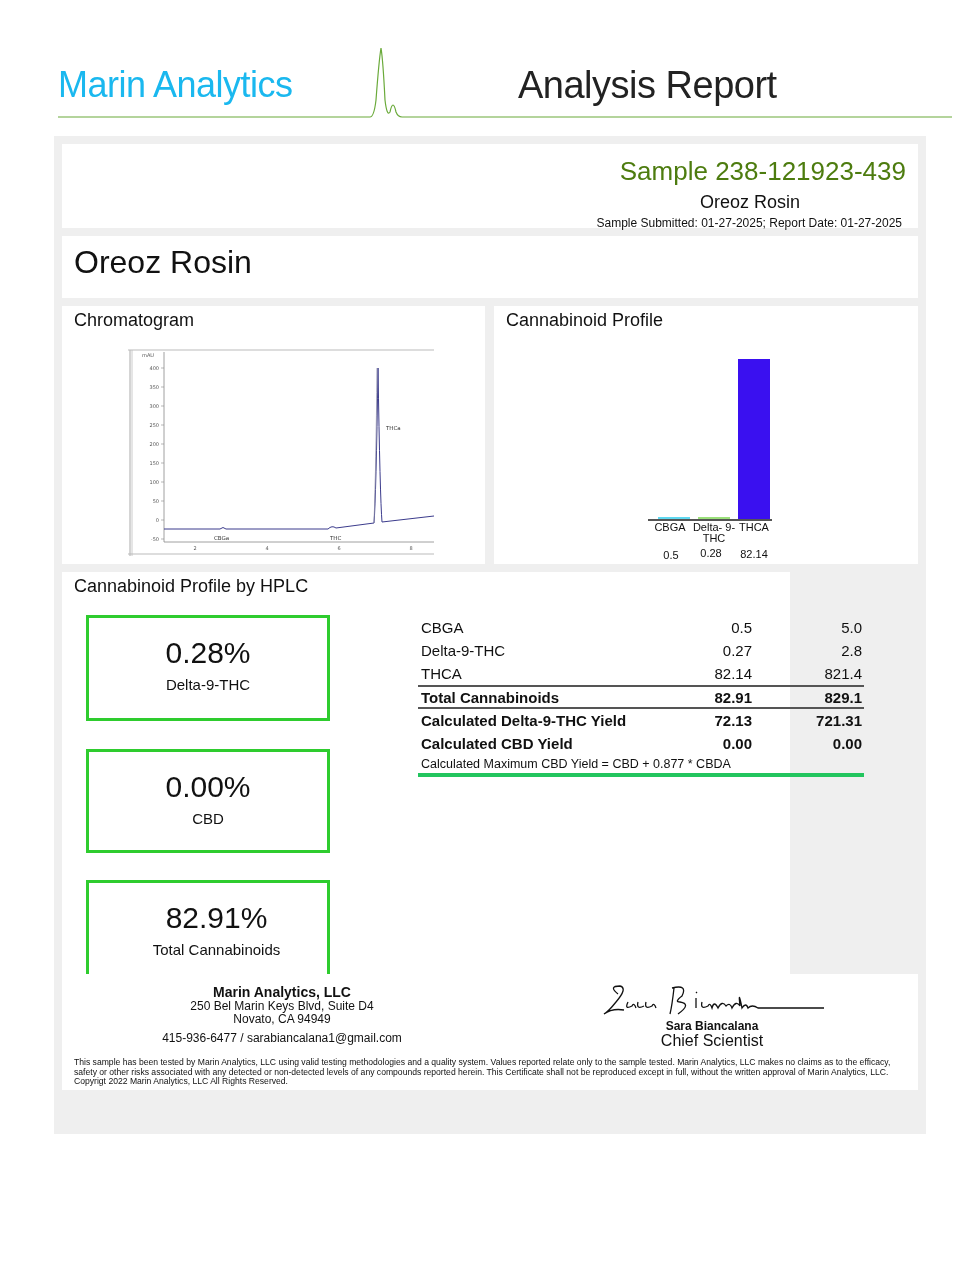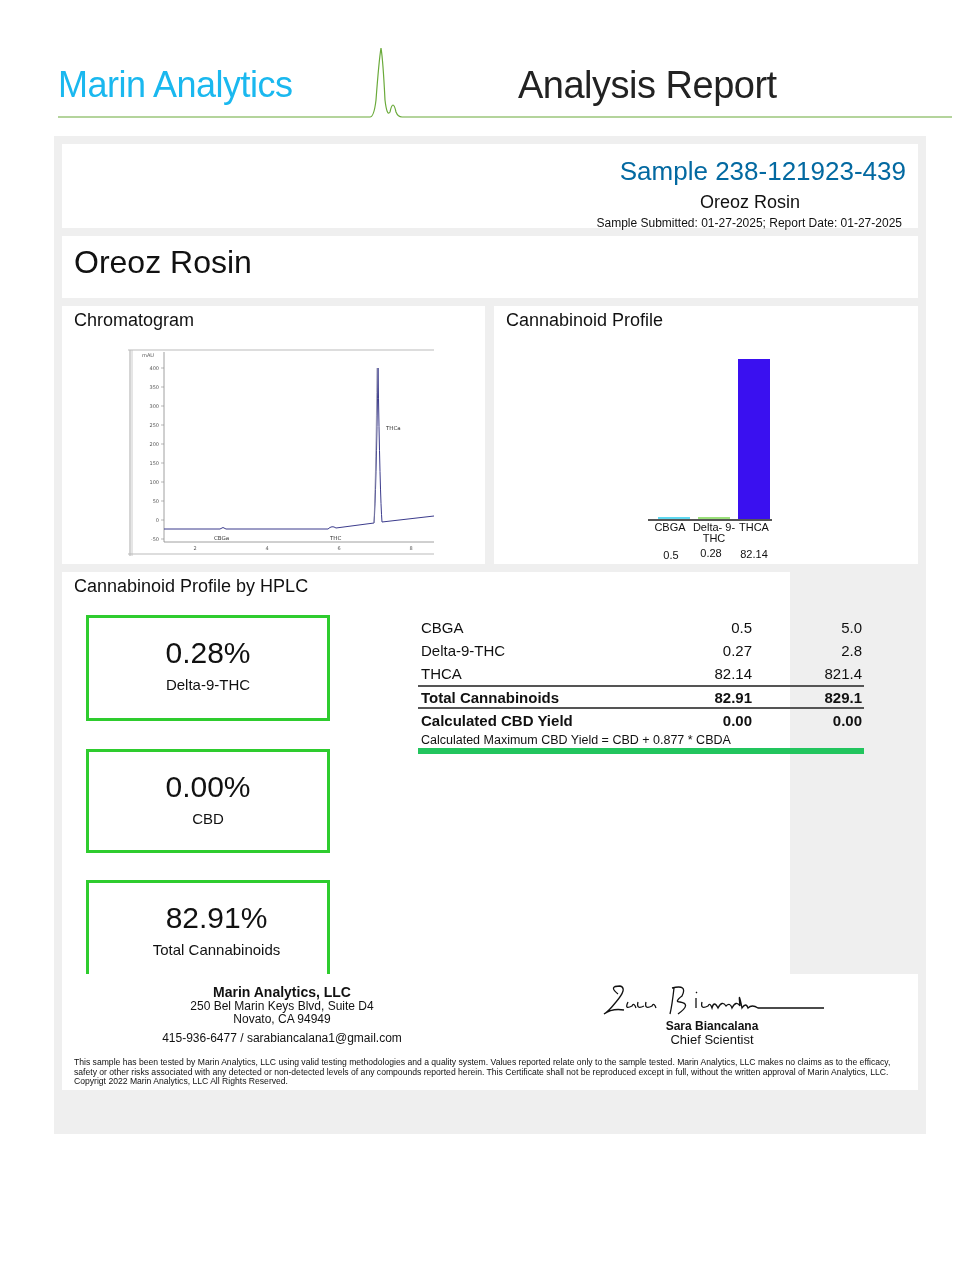--- a/index.html
+++ b/index.html
@@ -8,21 +8,21 @@
 
   .header { position: absolute; left: 0; top: 0; width: 893px; height: 130px; }
   .brand { position: absolute; left: 58px; top: 64px; font-size: 36px; color: #1ab8ef; letter-spacing: -0.5px; }
   .report-title { position: absolute; left: 518px; top: 64px; font-size: 38px; color: #222; letter-spacing: -0.5px; }
   .header svg { position: absolute; left: 0; top: 0; }
 
   .outer { position: absolute; left: 54px; top: 136px; width: 872px; height: 998px; background: #efefef; }
   .panel { position: absolute; background: #fff; }
 
   .p-sample { left: 8px; top: 8px; width: 856px; height: 84px; }
-  .sample-id { position: absolute; right: 12px; top: 12px; font-size: 26px; color: #0369a1; }
+  .sample-id { position: absolute; right: 12px; top: 12px; font-size: 26px; color: #4d7c0f; }
   .sample-name { position: absolute; right: 118px; top: 48px; font-size: 18px; }
   .sample-dates { position: absolute; right: 16px; top: 72px; font-size: 12px; }
 
   .p-name { left: 8px; top: 100px; width: 856px; height: 62px; }
   .product-name { position: absolute; left: 12px; top: 8px; font-size: 32px; }
 
   .p-chrom { left: 8px; top: 170px; width: 423px; height: 258px; padding-left: 8px; }
   .p-profile { left: 440px; top: 170px; width: 424px; height: 258px; }
   .panel-title { position: absolute; left: 12px; top: 4px; font-size: 18px; }
 
@@ -41,30 +41,30 @@
 
   .results { position: absolute; left: 356px; top: 44px; width: 446px; font-size: 15px; }
   .results .row { display: flex; align-items: center; height: 23px; }
   .results .c1 { flex: 1; padding-left: 3px; }
   .results .c2 { width: 80px; text-align: right; }
   .results .c3 { width: 112px; text-align: right; padding-right: 2px; }
   .results .bold { font-weight: bold; }
   .results .hdr { border-top: 2px solid #333; border-bottom: 2px solid #555; height: 24px; }
   .results .tot { border-top: 2px solid #555; border-bottom: 2px solid #555; height: 24px; }
   .results .formula { font-size: 12.5px; height: 22px; padding-left: 3px; }
-  .results .endline { border-bottom: 6px solid #22c55e; }
+  .results .endline { border-bottom: 4px solid #22c55e; }
 
   .p-footer { left: 8px; top: 838px; width: 856px; height: 116px; }
   .co-name { position: absolute; left: 0; width: 440px; top: 10px; text-align: center; font-weight: bold; font-size: 14px; }
   .co-addr1 { position: absolute; left: 0; width: 440px; top: 25px; text-align: center; font-size: 12px; }
   .co-addr2 { position: absolute; left: 0; width: 440px; top: 38px; text-align: center; font-size: 12px; }
   .co-contact { position: absolute; left: 0; width: 440px; top: 57px; text-align: center; font-size: 12px; }
   .sig { position: absolute; left: 536px; top: 6px; }
   .sig-name { position: absolute; left: 560px; width: 180px; top: 45px; text-align: center; font-weight: bold; font-size: 12px; }
-  .sig-title { position: absolute; left: 560px; width: 180px; top: 58px; text-align: center; font-size: 13px; }
+  .sig-title { position: absolute; left: 560px; width: 180px; top: 58px; text-align: center; font-size: 16px; }
   .disclaimer { position: absolute; left: 12px; top: 84px; width: 836px; font-size: 8.6px; line-height: 9.5px; }
 </style>
 </head>
 <body>
 
 <div class="header">
   <span class="brand">Marin Analytics</span>
   <svg width="980" height="130">
     <path d="M58 117 L370 117 Q374 117 376 100 Q379 60 381 48 Q383 60 385 100 Q387 117 390 112 Q393 98 396 112 Q398 117 402 117 L952 117" fill="none" stroke="#6aaa3a" stroke-width="1.2"></path>
   </svg>
@@ -183,20 +183,25 @@
         <span class="c1">THCA</span>
         <span class="c2">82.14</span>
         <span class="c3">821.4</span>
       </div>
       <div class="row tot bold">
         <span class="c1">Total Cannabinoids</span>
         <span class="c2">82.91</span>
         <span class="c3">829.1</span>
       </div>
       <div class="row bold">
+        <span class="c1">Calculated Delta-9-THC Yield</span>
+        <span class="c2">72.13</span>
+        <span class="c3">721.31</span>
+      </div>
+      <div class="row bold">
         <span class="c1">Calculated CBD Yield</span>
         <span class="c2">0.00</span>
         <span class="c3">0.00</span>
       </div>
       <div class="row formula endline">Calculated Maximum CBD Yield = CBD + 0.877 * CBDA</div>
     </div>
   </div>
 
   <div class="panel p-footer">
     <div class="co-name">Marin Analytics, LLC</div>

